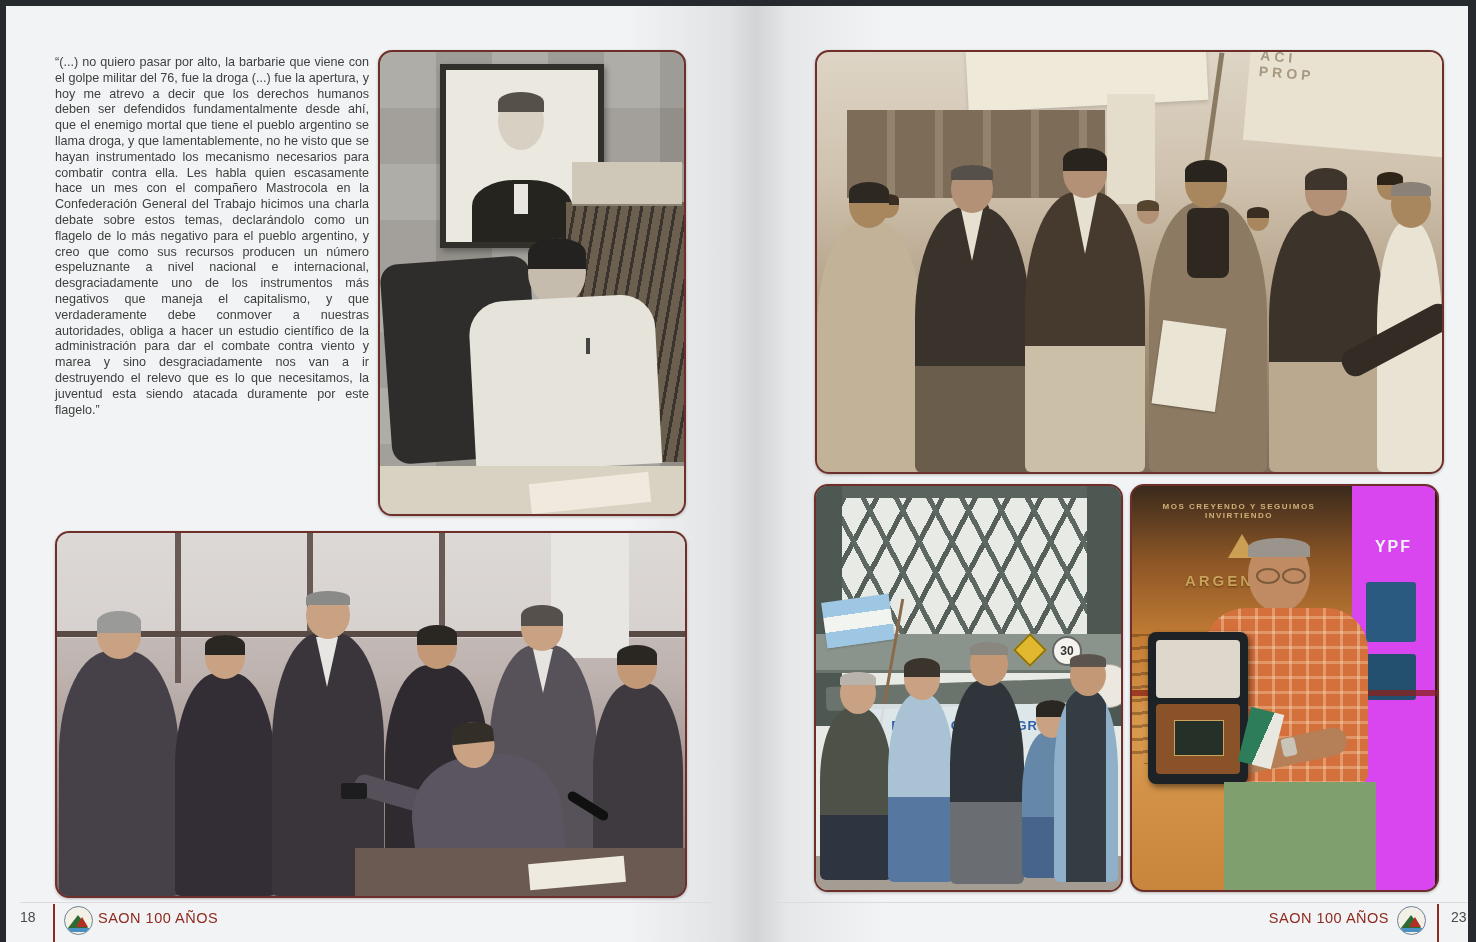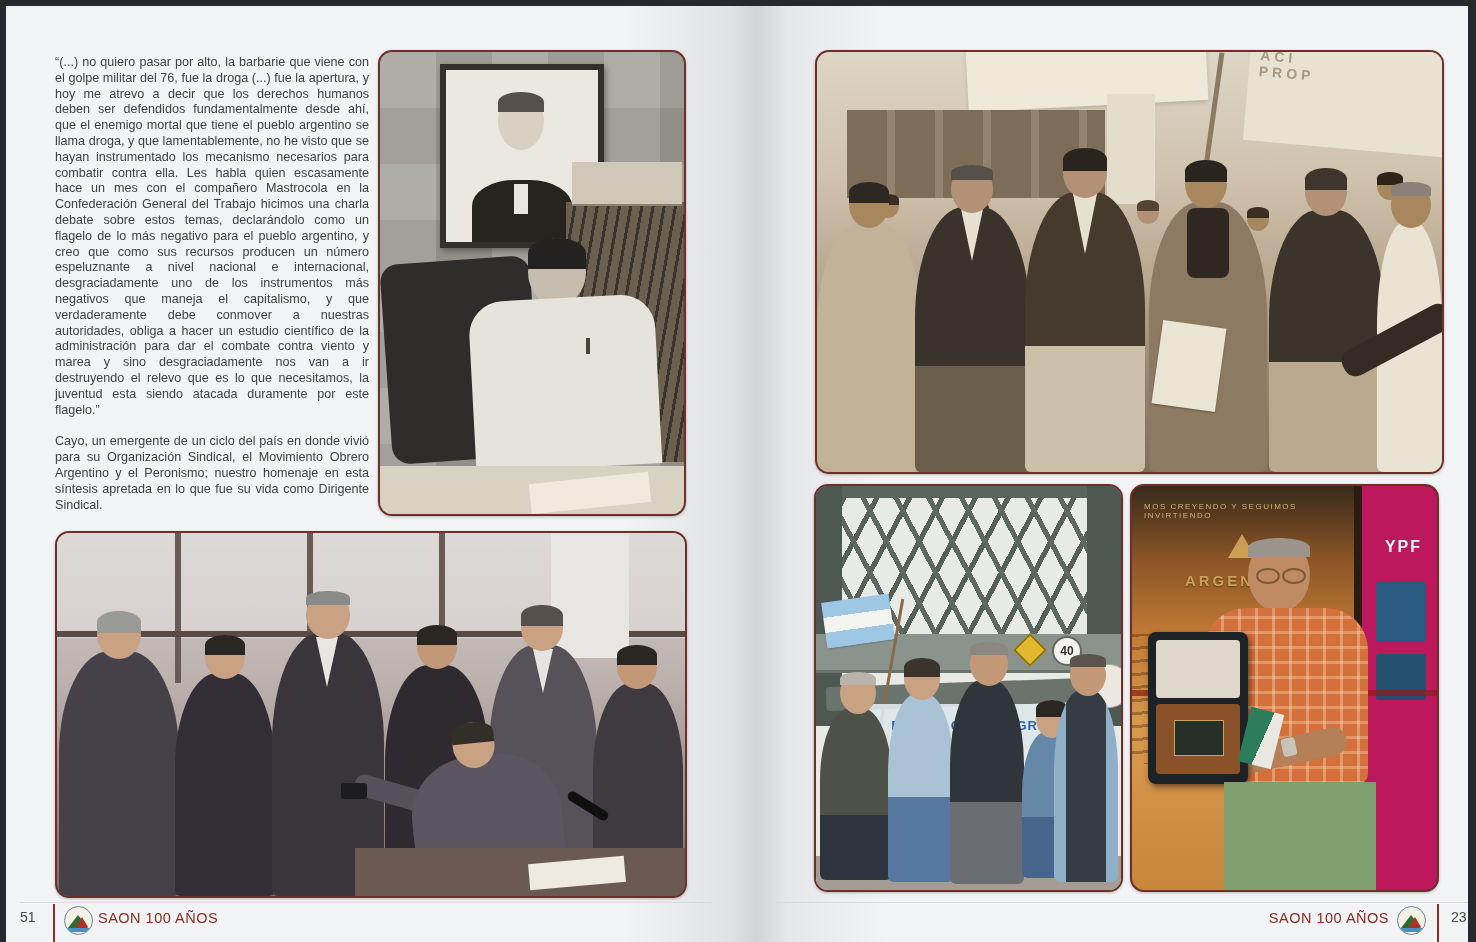--- a/index.html
+++ b/index.html
@@ -36,21 +36,20 @@
 <body>
 
 <div id="stage">
   <div id="spread">
     <div id="gutter"></div>
 
     <div class="abs" style="left:0;top:0;width:737px;height:936px;">
 
       <div class="bodytext">
         <p>“(...) no quiero pasar por alto, la barbarie que viene con el golpe militar del 76, fue la droga (...) fue la apertura, y hoy me atrevo a decir que los derechos humanos deben ser defendidos fundamentalmente desde ahí, que el enemigo mortal que tiene el pueblo argentino se llama droga, y que lamentablemente, no he visto que se hayan instrumentado los mecanismo necesarios para combatir contra ella. Les habla quien escasamente hace un mes con el compañero Mastrocola en la Confederación General del Trabajo hicimos una charla debate sobre estos temas, declarándolo como un flagelo de lo más negativo para el pueblo argentino, y creo que como sus recursos producen un número espeluznante a nivel nacional e internacional, desgraciadamente uno de los instrumentos más negativos que maneja el capitalismo, y que verdaderamente debe conmover a nuestras autoridades, obliga a hacer un estudio científico de la administración para dar el combate contra viento y marea y sino desgraciadamente nos van a ir destruyendo el relevo que es lo que necesitamos, la juventud esta siendo atacada duramente por este flagelo.”</p>
-        <p>Cayo, un emergente de un ciclo del país en donde vivió para su Organización Sindical, el Movimiento Obrero Argentino y el Peronismo; nuestro homenaje en esta síntesis apretada en lo que fue su vida como Dirigente Sindical.</p>
       </div>
 
       <div class="photo" style="left:372px;top:44px;width:304px;height:462px;background-color:#a3a09a;
                   background-image:linear-gradient(90deg,rgba(255,255,255,0.08) 50%,rgba(0,0,0,0.06) 50%),linear-gradient(rgba(255,255,255,0.06) 50%,rgba(0,0,0,0.05) 50%);
                   background-size:112px 112px;">
         <div class="abs" style="left:60px;top:12px;width:152px;height:172px;background:#ebe8e0;border:6px solid #32302a;box-shadow:2px 3px 6px rgba(0,0,0,0.35);">
           <div class="head" style="left:52px;top:22px;width:46px;height:58px;background:#d8d0c2;">
             <div class="hair" style="height:35%;background:#55504a;"></div>
           </div>
           <div class="abs" style="left:26px;bottom:0;width:100px;height:62px;background:#26241f;border-radius:42% 42% 0 0;"></div>
@@ -117,21 +116,21 @@
               <div class="hair" style="background:#332e28;"></div>
             </div>
         </div>
         <div class="abs" style="left:508px;top:268px;width:46px;height:10px;background:#101010;border-radius:5px;transform:rotate(32deg);"></div>
         <div class="abs" style="right:0;bottom:0;width:330px;height:48px;background:#6b5a52;"></div>
         <div class="abs" style="right:60px;bottom:10px;width:96px;height:26px;background:#efeadf;transform:rotate(-5deg);"></div>
 
       </div>
 
       <div class="footer-rule" style="left:14px;width:692px;"></div>
-      <div class="footer-num" style="left:14px;">51</div>
+      <div class="footer-num" style="left:14px;">18</div>
       <div class="footer-line" style="left:47px;"></div>
       <div class="logo" style="left:58px;">
         <div class="mtn"></div>
         <div class="red"></div>
         <div class="sea"></div>
       </div>
       <div class="footer-title" style="left:92px;">SAON 100 AÑOS</div>
     </div>
 
     <div class="abs" style="left:737px;top:0;width:725px;height:936px;">
@@ -201,21 +200,21 @@
 
       <div class="photo" style="left:71px;top:478px;width:305px;height:404px;background:#e8eae6;">
         <div class="abs" style="left:0;top:0;width:100%;height:165px;background:repeating-linear-gradient(62deg,transparent 0 24px,#5d6862 24px 29px),repeating-linear-gradient(-62deg,transparent 0 24px,#566058 24px 29px);"></div>
         <div class="abs" style="left:0;top:0;width:100%;height:12px;background:#5a645e;"></div>
         <div class="abs" style="left:0;top:0;width:26px;height:240px;background:#4e5852;"></div>
         <div class="abs" style="right:0;top:0;width:34px;height:240px;background:#4e5852;"></div>
         <div class="abs" style="left:0;top:148px;width:100%;height:36px;background:#8a948c;box-shadow:0 3px 0 #6a746c;"></div>
         <div class="abs" style="left:10px;top:196px;width:290px;height:24px;background:#6a746c;border-radius:4px;transform:rotate(-2deg);"></div>
         <div class="abs" style="left:202px;top:152px;width:20px;height:20px;background:#e2b82e;border:2px solid #8a7414;transform:rotate(45deg);"></div>
         <div class="abs" style="left:236px;top:150px;width:26px;height:26px;background:#f4f2ec;border:2px solid #666;border-radius:50%;
-                    font-size:12px;font-weight:bold;color:#333;text-align:center;line-height:26px;">40</div>
+                    font-size:12px;font-weight:bold;color:#333;text-align:center;line-height:26px;">30</div>
         <div class="abs" style="right:-10px;top:178px;width:42px;height:42px;background:#ece8e0;border-radius:50%;border:1px solid #b0a8a0;"></div>
         <div class="abs" style="left:8px;top:112px;width:68px;height:46px;transform:rotate(-8deg);
                     background:linear-gradient(180deg,#9ec7e4 0 33%,#f2f4f0 33% 66%,#9ec7e4 66%);box-shadow:0 1px 2px rgba(0,0,0,0.2);"></div>
         <div class="abs" style="left:74px;top:112px;width:3px;height:130px;background:#8a6a4a;transform:rotate(10deg);"></div>
         <div class="abs" style="left:52px;top:218px;width:240px;height:44px;background:#dde6ea;opacity:0.92;
                     color:#2255a0;font-size:13px;font-weight:bold;text-align:center;line-height:44px;letter-spacing:1px;overflow:hidden;white-space:nowrap;">FEDERACION DE GREMIOS</div>
         <div class="abs" style="left:0;bottom:0;width:100%;height:34px;background:#a39d94;"></div>
 
         <div class="fig" style="left:4px;bottom:10px;width:72px;height:172px;background:linear-gradient(180deg,#4d5148 0 62%,#2e3440 62%);">
           <div class="head" style="left:20px;top:-36px;width:36px;height:42px;background:#c9a183;">
@@ -240,24 +239,24 @@
         <div class="fig" style="left:238px;bottom:8px;width:64px;height:192px;background:linear-gradient(90deg,#8fb0c8 0 18%,#343c44 18% 82%,#8fb0c8 82%);">
           <div class="head" style="left:16px;top:-36px;width:36px;height:42px;background:#c29877;">
               <div class="hair" style="height:30%;background:#5a544c;"></div>
             </div>
         </div>
       </div>
 
       <div class="photo" style="left:387px;top:478px;width:305px;height:404px;background:#2a1c10;">
         <div class="abs" style="left:0;top:0;width:222px;height:100%;background:linear-gradient(180deg,#3a2a1c 0%,#8a5526 18%,#c47d35 38%,#d99a4e 60%,#c8853c 100%);"></div>
         <div class="abs" style="left:0;top:148px;width:150px;height:130px;background:repeating-linear-gradient(176deg,rgba(60,30,10,0.35) 0 3px,transparent 3px 13px);"></div>
-        <div class="abs" style="left:12px;top:16px;width:210px;color:#e6c488;font-size:8px;letter-spacing:1.5px;text-align:left;opacity:0.85;">MOS CREYENDO Y SEGUIMOS INVIRTIENDO</div>
+        <div class="abs" style="left:2px;top:16px;width:210px;color:#e6c488;font-size:8px;letter-spacing:1.5px;text-align:center;opacity:0.85;font-weight:bold;">MOS CREYENDO Y SEGUIMOS INVIRTIENDO</div>
         <div class="abs" style="left:96px;top:48px;width:0;height:0;border-left:14px solid transparent;border-right:14px solid transparent;border-bottom:24px solid rgba(222,180,96,0.8);"></div>
         <div class="abs" style="left:0;top:86px;width:222px;text-align:center;color:#caa25a;font-size:15px;letter-spacing:3px;font-weight:bold;text-shadow:0 1px 2px rgba(60,30,0,0.6);">ARGENTINA</div>
-        <div class="abs" style="left:230px;top:0;width:83px;height:100%;background:#be185d;">
+        <div class="abs" style="left:220px;top:0;width:83px;height:100%;background:#d946ef;">
           <div class="abs" style="left:10px;top:52px;width:63px;text-align:center;color:#f2f4f6;font-size:16px;font-weight:bold;letter-spacing:2px;">YPF</div>
           <div class="abs" style="left:14px;top:96px;width:50px;height:60px;background:#2a5a80;border-radius:3px;"></div>
           <div class="abs" style="left:14px;top:168px;width:50px;height:46px;background:#24506f;border-radius:3px;"></div>
         </div>
         <div class="abs" style="left:0;top:204px;width:100%;height:6px;background:#8a2018;opacity:0.75;"></div>
 
         <div class="head" style="left:116px;top:52px;width:62px;height:74px;background:#c08a62;">
           <div class="hair" style="height:26%;background:#9a948c;border-radius:50% 50% 0 0;"></div>
           <div class="abs" style="left:8px;top:30px;width:20px;height:12px;border:2px solid #7a5a3a;border-radius:50%;"></div>
           <div class="abs" style="left:34px;top:30px;width:20px;height:12px;border:2px solid #7a5a3a;border-radius:50%;"></div>

